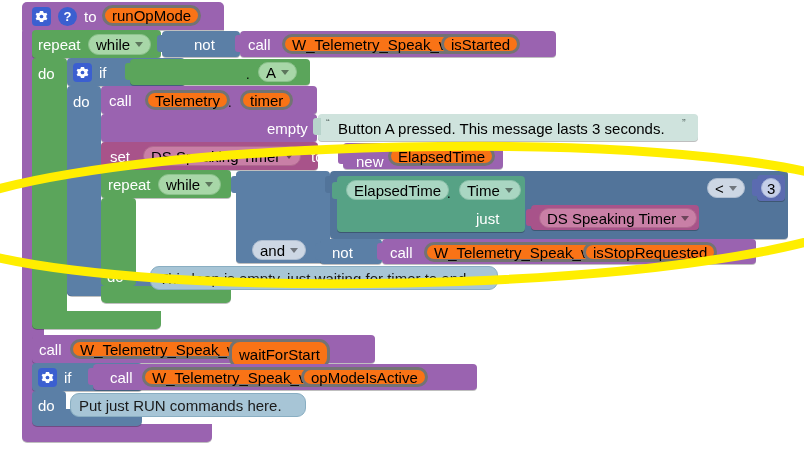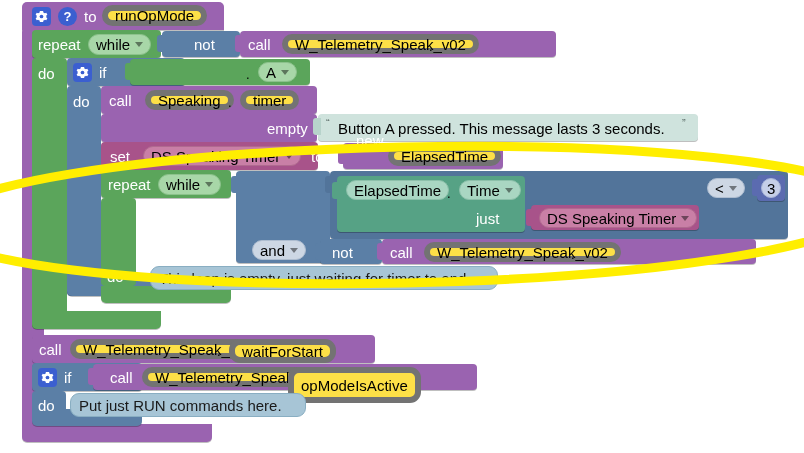--- a/index.html
+++ b/index.html
@@ -18,21 +18,21 @@
   .pill{position:absolute;box-sizing:border-box;border-radius:11px;
         display:flex;align-items:center;padding:0 7px;white-space:nowrap;
         line-height:1;color:#000;}
   .pill .cap{display:inline-block;}
   .caret{display:inline-block;margin-left:5px;width:0;height:0;
          border-left:4px solid transparent;border-right:4px solid transparent;
          border-top:5px solid rgba(0,0,0,.45);}
 
   
   .c-purple{background:#9a63b0;}
-  .c-purple-pill{background:#fde047;border:6px solid #737373;}
+  .c-purple-pill{background:#f97316;border:3px solid #737373;}
   .c-green{background:#5ba55b;}
   .c-green-pill{background:#a8d7a8;border:1px solid #8cc28c;}
   .c-blue{background:#5b7fa6;}
   .c-blue-d{background:#52749a;}
   .c-blue-pill{background:#cdd7e4;border:1px solid #aebdd0;}
   .c-magenta{background:#a8538a;}
   .c-magenta-pill{background:#c97fa6;border:1px solid #b06a8f;}
   .c-teal{background:#b7d3cb;}
   .c-tealgreen{background:#56a285;}
   .c-tealgreen-pill{background:#a9d6c2;border:1px solid #8cc0aa;}
@@ -105,20 +105,23 @@
   <div class="socket c-blue" style="left:157px;top:35px;"></div>
   <span class="lbl" style="left:194px;top:37px;">not</span>
 
   <div class="blk c-purple shadow" style="left:240px;top:31px;width:316px;height:26px;"></div>
   <div class="socket c-purple" style="left:235px;top:35px;"></div>
   <span class="lbl" style="left:248px;top:37px;">call</span>
   <div class="pill c-purple-pill" style="left:282px;top:34px;height:20px;">
     <span class="cap">W_Telemetry_Speak_v02</span>
   </div>
   <span class="lbl dark" style="left:429px;top:40px;font-size:13px;">.</span>
+  <div class="pill c-purple-pill" style="left:441px;top:34px;height:20px;">
+    <span class="cap">isStarted</span>
+  </div>
 
   <div class="blk c-blue shadow" style="left:67px;top:58px;width:118px;height:28px;"></div>
   <div class="notch c-blue" style="left:79px;top:58px;"></div>
   <div class="blk c-blue" style="left:67px;top:86px;width:34px;height:210px;"></div>
   <div class="blk c-blue shadow" style="left:67px;top:278px;width:118px;height:18px;border-radius:0 0 5px 5px;"></div>
 
   <div class="icon-sq" style="left:73px;top:63px;">
     <svg width="13" height="13" viewBox="0 0 24 24" aria-hidden="true">
       <path fill="#ffffff" d="M12 8.5a3.5 3.5 0 100 7 3.5 3.5 0 000-7zm9 3.5c0-.6-.05-1.18-.15-1.74l2-1.56-2-3.46-2.4.97a8.9 8.9 0 00-3-1.74L15 2H9l-.45 2.47a8.9 8.9 0 00-3 1.74L3.15 5.24l-2 3.46 2 1.56A9.6 9.6 0 003 12c0 .6.05 1.18.15 1.74l-2 1.56 2 3.46 2.4-.97a8.9 8.9 0 003 1.74L9 22h6l.45-2.47a8.9 8.9 0 003-1.74l2.4.97 2-3.46-2-1.56c.1-.56.15-1.14.15-1.74z"></path>
       <circle cx="12" cy="12" r="3.4" fill="#3b5fd0"></circle>
@@ -133,21 +136,21 @@
   <div class="pill c-green-pill" style="left:258px;top:62px;height:20px;">
     <span class="cap">A</span>
     <span class="caret"></span>
   </div>
 
   <div class="blk c-purple shadow" style="left:101px;top:86px;width:216px;height:28px;"></div>
   <div class="notch c-purple" style="left:113px;top:86px;"></div>
   <div class="blk c-purple shadow" style="left:101px;top:114px;width:216px;height:28px;"></div>
   <span class="lbl" style="left:109px;top:93px;">call</span>
   <div class="pill c-purple-pill" style="left:145px;top:90px;height:20px;">
-    <span class="cap">Speaking</span>
+    <span class="cap">Telemetry</span>
   </div>
   <span class="lbl dark" style="left:228px;top:96px;font-size:13px;">.</span>
   <div class="pill c-purple-pill" style="left:240px;top:90px;height:20px;">
     <span class="cap">timer</span>
   </div>
   <span class="lbl" style="left:267px;top:121px;">empty</span>
 
   <div class="strblk shadow" style="left:318px;top:114px;width:380px;height:27px;"></div>
   <div class="socket c-teal" style="left:313px;top:118px;"></div>
   <span class="lbl quote" style="left:326px;top:118px;">“</span>
@@ -158,21 +161,21 @@
   <div class="notch c-magenta" style="left:113px;top:142px;"></div>
   <span class="lbl" style="left:110px;top:149px;">set</span>
   <div class="pill c-magenta-pill" style="left:143px;top:146px;height:20px;">
     <span class="cap">DS Speaking Timer</span>
     <span class="caret"></span>
   </div>
   <span class="lbl" style="left:311px;top:149px;">to</span>
 
   <div class="blk c-purple shadow" style="left:343px;top:143px;width:160px;height:26px;"></div>
   <div class="socket c-purple" style="left:338px;top:147px;"></div>
-  <span class="lbl" style="left:356px;top:133px;">new</span>
+  <span class="lbl" style="left:356px;top:154px;">new</span>
   <div class="pill c-purple-pill" style="left:388px;top:146px;height:20px;">
     <span class="cap">ElapsedTime</span>
   </div>
 
   <div class="blk c-green shadow" style="left:101px;top:170px;width:130px;height:28px;"></div>
   <div class="notch c-green" style="left:113px;top:170px;"></div>
   <div class="blk c-green" style="left:101px;top:198px;width:35px;height:88px;"></div>
   <div class="blk c-green shadow" style="left:101px;top:286px;width:130px;height:17px;border-radius:0 0 5px 5px;"></div>
   <span class="lbl" style="left:108px;top:177px;">repeat</span>
   <div class="pill c-green-pill" style="left:158px;top:174px;height:21px;">
@@ -224,33 +227,36 @@
   <div class="socket c-blue" style="left:315px;top:243px;"></div>
   <span class="lbl" style="left:332px;top:245px;">not</span>
 
   <div class="blk c-purple shadow" style="left:382px;top:239px;width:374px;height:25px;"></div>
   <div class="socket c-purple" style="left:377px;top:243px;"></div>
   <span class="lbl" style="left:390px;top:245px;">call</span>
   <div class="pill c-purple-pill" style="left:424px;top:242px;height:20px;">
     <span class="cap">W_Telemetry_Speak_v02</span>
   </div>
   <span class="lbl dark" style="left:571px;top:248px;font-size:13px;">.</span>
+  <div class="pill c-purple-pill" style="left:583px;top:242px;height:20px;">
+    <span class="cap">isStopRequested</span>
+  </div>
 
   <div class="comment" style="left:150px;top:266px;width:348px;height:24px;">
     <span>This loop is empty, just waiting for timer to end.</span>
   </div>
 
   <div class="blk c-purple shadow" style="left:32px;top:335px;width:343px;height:28px;"></div>
   <div class="notch c-purple" style="left:44px;top:335px;"></div>
   <span class="lbl" style="left:39px;top:342px;">call</span>
   <div class="pill c-purple-pill" style="left:70px;top:339px;height:20px;">
     <span class="cap">W_Telemetry_Speak_v02</span>
   </div>
   <span class="lbl dark" style="left:217px;top:345px;font-size:13px;">.</span>
-  <div class="pill c-purple-pill" style="left:229px;top:339px;height:24px;">
+  <div class="pill c-purple-pill" style="left:229px;top:339px;height:30px;">
     <span class="cap">waitForStart</span>
   </div>
 
   <div class="blk c-blue shadow" style="left:32px;top:363px;width:110px;height:28px;"></div>
   <div class="notch c-blue" style="left:44px;top:363px;"></div>
   <div class="blk c-blue" style="left:32px;top:391px;width:34px;height:23px;"></div>
   <div class="blk c-blue shadow" style="left:32px;top:409px;width:110px;height:17px;border-radius:0 0 5px 5px;"></div>
   <div class="icon-sq" style="left:38px;top:368px;">
     <svg width="13" height="13" viewBox="0 0 24 24" aria-hidden="true">
       <path fill="#ffffff" d="M12 8.5a3.5 3.5 0 100 7 3.5 3.5 0 000-7zm9 3.5c0-.6-.05-1.18-.15-1.74l2-1.56-2-3.46-2.4.97a8.9 8.9 0 00-3-1.74L15 2H9l-.45 2.47a8.9 8.9 0 00-3 1.74L3.15 5.24l-2 3.46 2 1.56A9.6 9.6 0 003 12c0 .6.05 1.18.15 1.74l-2 1.56 2 3.46 2.4-.97a8.9 8.9 0 003 1.74L9 22h6l.45-2.47a8.9 8.9 0 003-1.74l2.4.97 2-3.46-2-1.56c.1-.56.15-1.14.15-1.74z"></path>
@@ -260,21 +266,21 @@
   <span class="lbl" style="left:64px;top:370px;">if</span>
   <span class="lbl" style="left:38px;top:398px;">do</span>
 
   <div class="blk c-purple shadow" style="left:93px;top:364px;width:384px;height:26px;"></div>
   <div class="socket c-purple" style="left:88px;top:368px;"></div>
   <span class="lbl" style="left:110px;top:370px;">call</span>
   <div class="pill c-purple-pill" style="left:142px;top:367px;height:20px;">
     <span class="cap">W_Telemetry_Speak_v02</span>
   </div>
   <span class="lbl dark" style="left:289px;top:373px;font-size:13px;">.</span>
-  <div class="pill c-purple-pill" style="left:288px;top:367px;height:36px;">
+  <div class="pill c-purple-pill" style="left:301px;top:367px;height:20px;">
     <span class="cap">opModeIsActive</span>
   </div>
 
   <div class="comment" style="left:70px;top:393px;width:236px;height:24px;">
     <span>Put just RUN commands here.</span>
   </div>
 
   <svg id="ellipse" width="804" height="453" viewBox="0 0 804 453" aria-hidden="true">
     <ellipse cx="404" cy="215" rx="470" ry="68" fill="none" stroke="#ffee00" stroke-width="9" transform="rotate(-1.2 404 215)"></ellipse>
   </svg>

